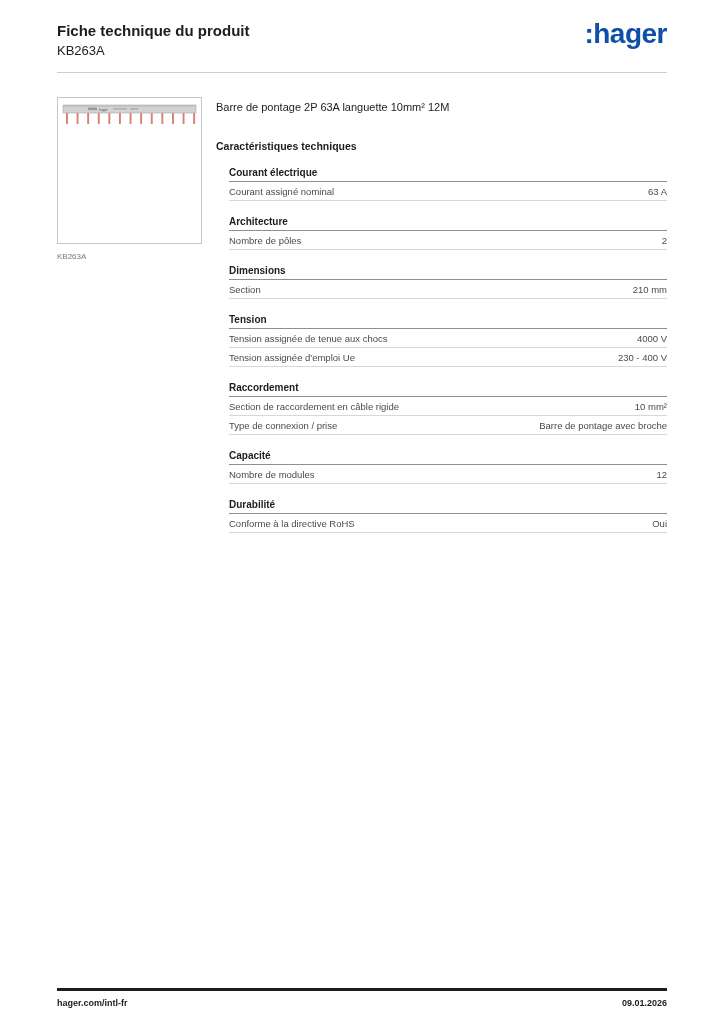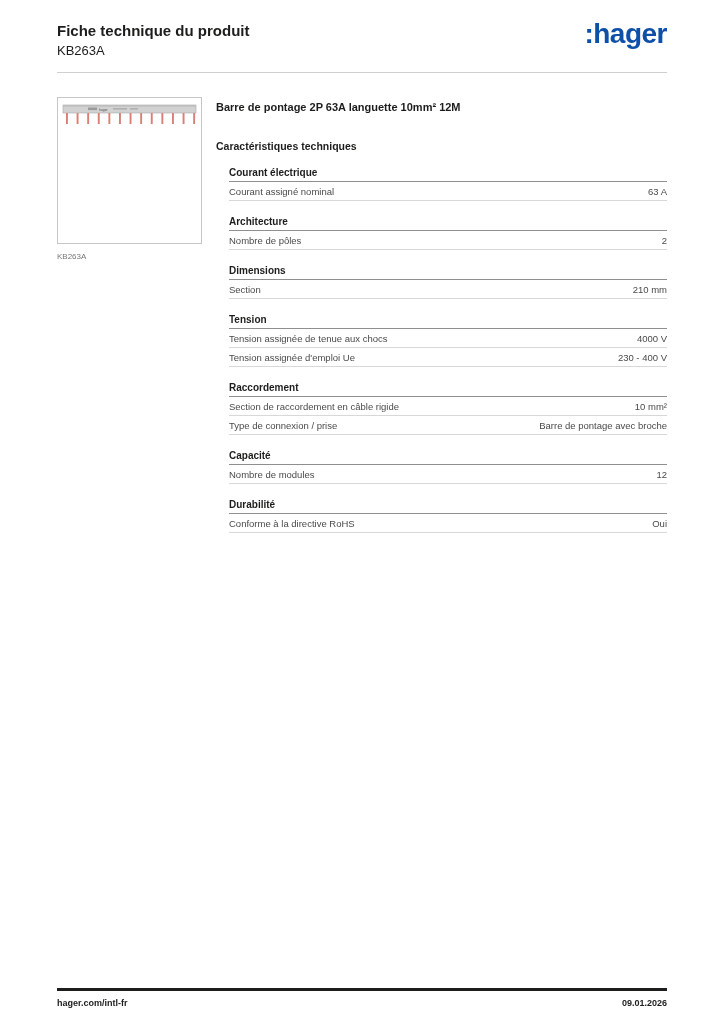--- a/index.html
+++ b/index.html
@@ -30,21 +30,21 @@
   .main { display: flex; padding: 24px 57px 0 57px; gap: 14px; }
   .left-col { flex: 0 0 145px; width: 145px; }
   .image-box {
     width: 145px; height: 147px;
     border: 1px solid #c6c6c6; background: #ffffff;
     overflow: hidden;
   }
   .image-caption { margin-top: 8px; font-size: 8px; color: #777777; }
 
   .right-col { flex: 1; min-width: 0; padding-top: 2px; }
-  .product-title { margin: 2px 0 0 0; font-size: 11px; font-weight: bold; color: #1d1d1b; }
+  .product-title { margin: 2px 0 0 0; font-size: 11px; font-weight: normal; color: #1d1d1b; }
   .tech-heading  { margin: 27px 0 2px 0; font-size: 10.5px; font-weight: bold; color: #1d1d1b; }
 
   .spec-section { margin-top: 11px; margin-left: 13px; }
   .spec-section-title {
     margin: 0; padding: 4px 0 3px 0;
     font-size: 10px; font-weight: bold; color: #1d1d1b;
     border-bottom: 1px solid #8f8f8f;
   }
   .spec-row {
     display: flex; justify-content: space-between; 

